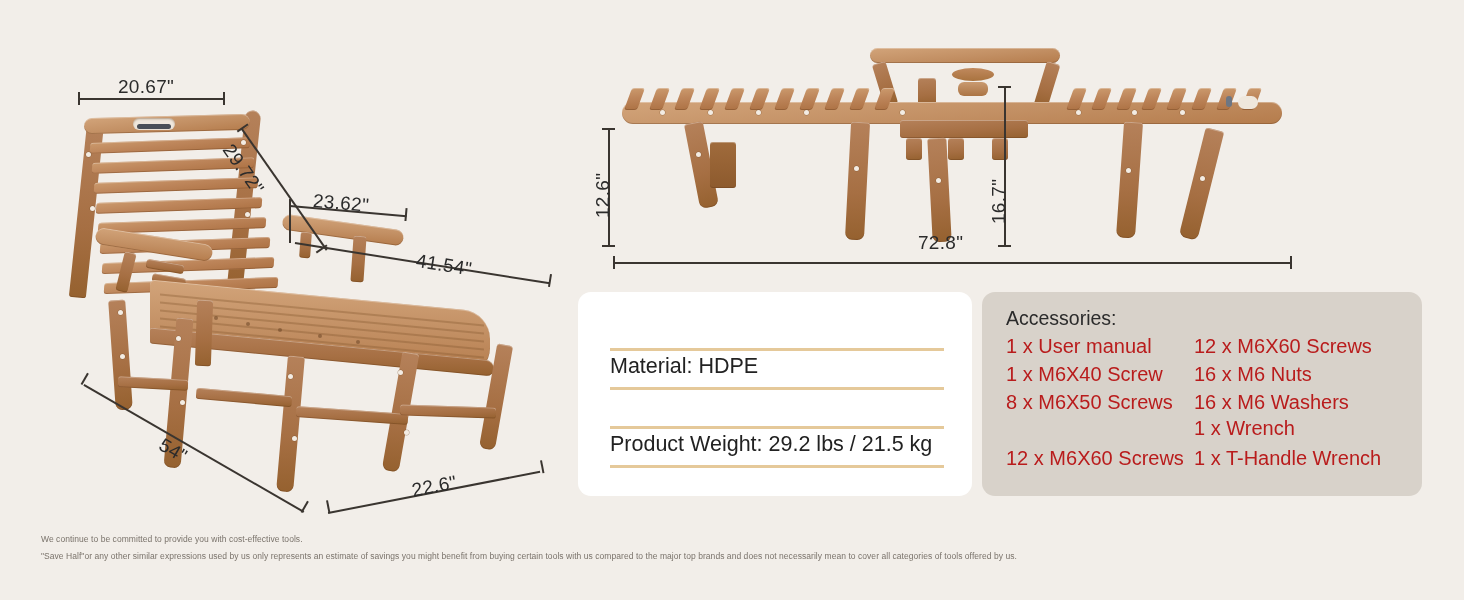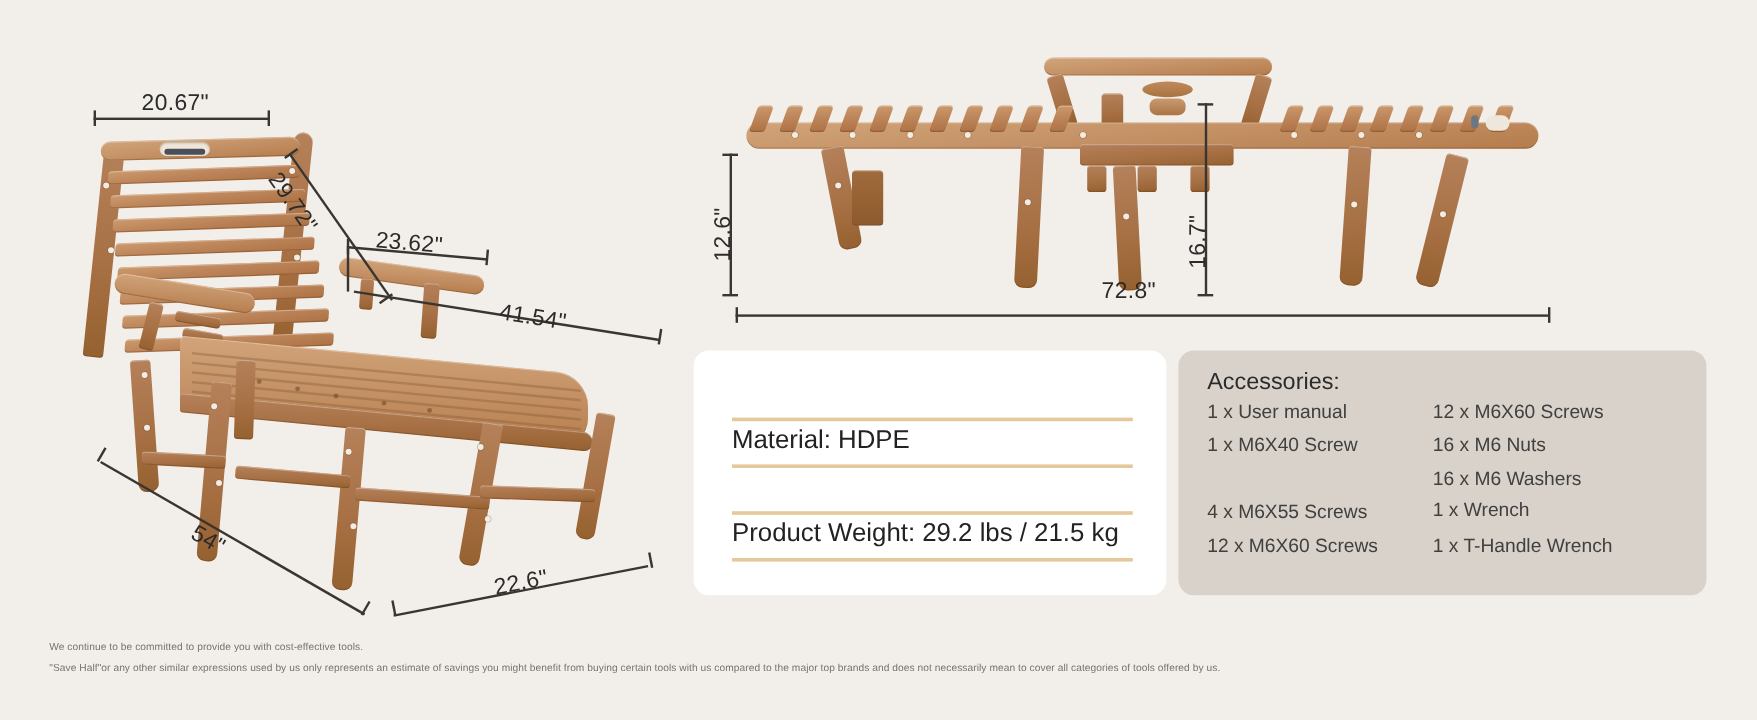--- a/index.html
+++ b/index.html
@@ -71,22 +71,22 @@
     border-radius:13px;
   }
   .acc-title{
     position:absolute;
     font-size:19.5px;
     color:#2b2b2b;
     white-space:nowrap;
   }
   .acc-item{
     position:absolute;
-    font-size:16px;
-    color:#404040;
+    font-size:20px;
+    color:#b91c1c;
     white-space:nowrap;
   }
 
   
   .disclaimer{
     position:absolute;
     left:41px;
     font-size:8.5px;
     color:#7a736b;
     white-space:nowrap;
@@ -299,21 +299,21 @@
     <div class="spec-rule" style="top:134px;"></div>
     <div class="spec-row" style="top:140px;">Product Weight: 29.2 lbs / 21.5 kg</div>
     <div class="spec-rule" style="top:173px;"></div>
   </div>
 
   <div class="panel-grey" style="left:982px;top:292px;width:440px;height:204px;">
     <div class="acc-title" style="left:24px;top:15px;">Accessories:</div>
 
     <div class="acc-item" style="left:24px;top:43px;">1 x User manual</div>
     <div class="acc-item" style="left:24px;top:71px;">1 x M6X40 Screw</div>
-    <div class="acc-item" style="left:24px;top:127px;">4 x M6X55 Screws</div>
+    <div class="acc-item" style="left:24px;top:99px;">8 x M6X50 Screws</div>
     <div class="acc-item" style="left:24px;top:155px;">12 x M6X60 Screws</div>
 
     <div class="acc-item" style="left:212px;top:43px;">12 x M6X60 Screws</div>
     <div class="acc-item" style="left:212px;top:71px;">16 x M6 Nuts</div>
     <div class="acc-item" style="left:212px;top:99px;">16 x M6 Washers</div>
     <div class="acc-item" style="left:212px;top:125px;">1 x Wrench</div>
     <div class="acc-item" style="left:212px;top:155px;">1 x T-Handle Wrench</div>
   </div>
 
   <div class="disclaimer" style="top:534px;">We continue to be committed to provide you with cost-effective tools.</div>

